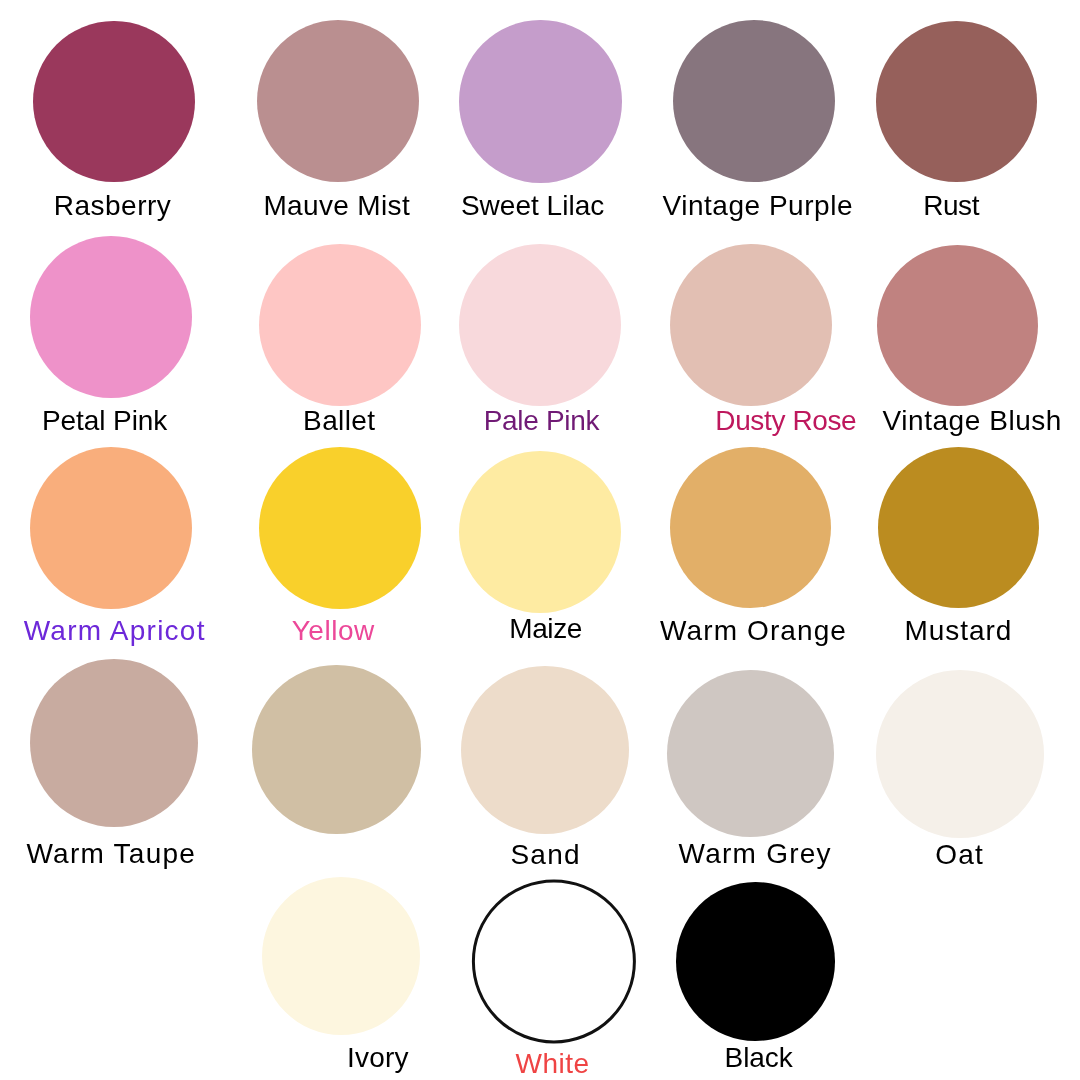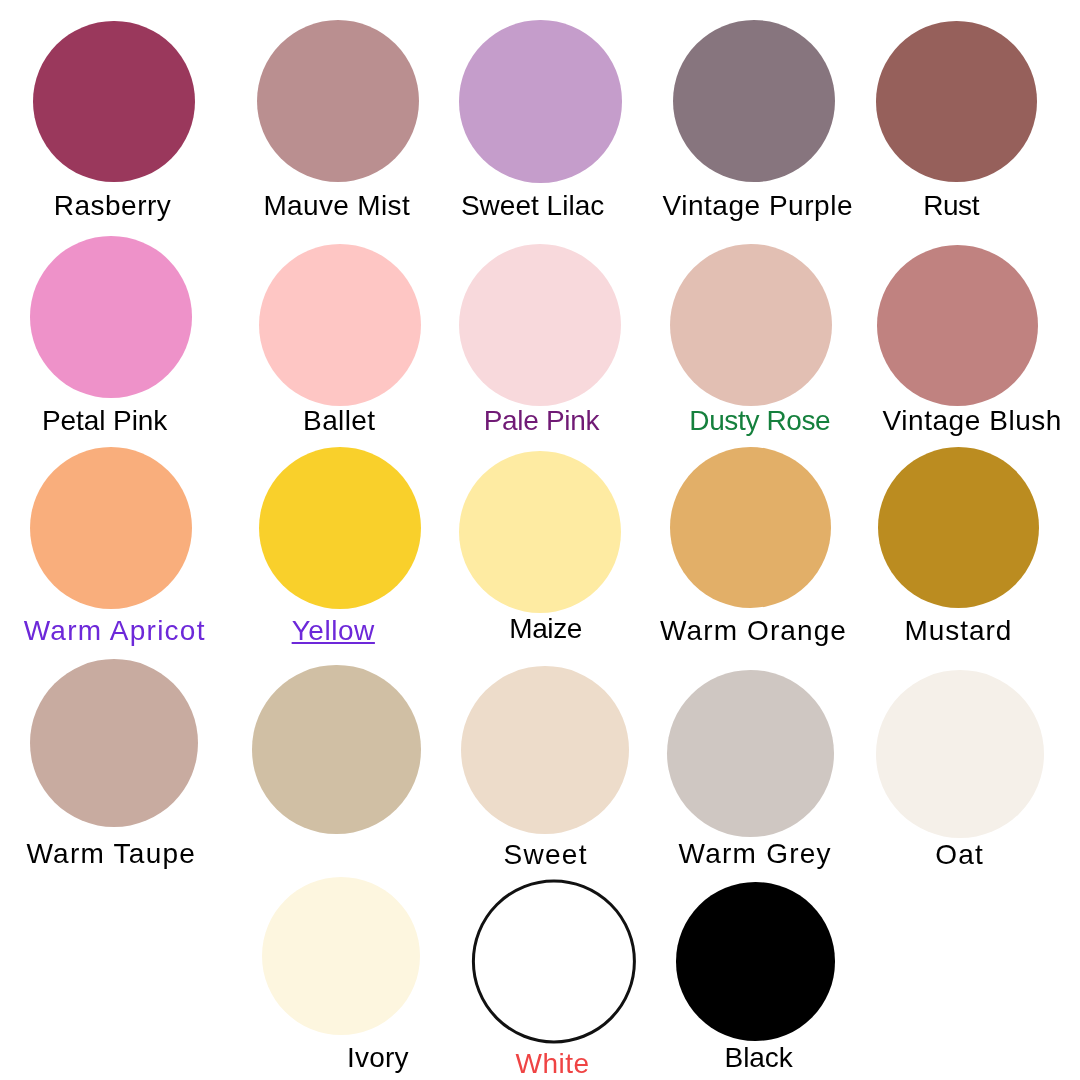--- a/index.html
+++ b/index.html
@@ -63,33 +63,33 @@
   <div class="swatch">
     <div class="dot" style="--x: 259px; --y: 244.39999999999998px; --d: 162px; --c: #FEC6C4;"></div>
     <div class="caption" style="color: rgb(0, 0, 0); --ly: 407.1004px; --ls: 0.391px; --lx: 339.2953125px;">Ballet</div>
   </div>
   <div class="swatch">
     <div class="dot" style="--x: 459px; --y: 244.39999999999998px; --d: 162px; --c: #F8D9DC;"></div>
     <div class="caption" style="color: #701a75; --ly: 407.1004px; --ls: -0.300px; --lx: 541.4501953125px;">Pale Pink</div>
   </div>
   <div class="swatch">
     <div class="dot" style="--x: 670px; --y: 244.39999999999998px; --d: 162px; --c: #E2BFB3;"></div>
-    <div class="caption" style="color: #15803d; --ly: 407.1004px; --ls: -0.369px; --lx: 759.815625px;">Dusty Rose</div>
+    <div class="caption" style="color: #be185d; margin-left: 26px; --ly: 407.1004px; --ls: -0.369px; --lx: 759.815625px;">Dusty Rose</div>
   </div>
   <div class="swatch">
     <div class="dot" style="--x: 876.9px; --y: 244.89999999999998px; --d: 161px; --c: #C08280;"></div>
     <div class="caption" style="color: rgb(0, 0, 0); --ly: 407.1004px; --ls: 0.552px; --lx: 972.27578125px;">Vintage Blush</div>
   </div>
   <div class="swatch">
     <div class="dot" style="--x: 30px; --y: 446.5px; --d: 162px; --c: #F9AE7C;"></div>
     <div class="caption" style="color: #6d28d9; --ly: 617.0004px; --ls: 1.250px; --lx: 114.725px;">Warm Apricot</div>
   </div>
   <div class="swatch">
     <div class="dot" style="--x: 259px; --y: 446.5px; --d: 162px; --c: #F9D02B;"></div>
-    <div class="caption" style="color: #6d28d9; text-decoration: underline; --ly: 616.8004000000001px; --ls: 0.556px; --lx: 333.2778125px;">Yellow</div>
+    <div class="caption" style="color: #ec4899; --ly: 616.8004000000001px; --ls: 0.556px; --lx: 333.2778125px;">Yellow</div>
   </div>
   <div class="swatch">
     <div class="dot" style="--x: 459px; --y: 451.1px; --d: 162px; --c: #FEEBA2;"></div>
     <div class="caption" style="color: rgb(0, 0, 0); --ly: 614.9004000000001px; --ls: -0.376px; --lx: 545.6121093749999px;">Maize</div>
   </div>
   <div class="swatch">
     <div class="dot" style="--x: 669.95px; --y: 446.85px; --d: 161.3px; --c: #E2AF68;"></div>
     <div class="caption" style="color: rgb(0, 0, 0); --ly: 616.9004000000001px; --ls: 1.112px; --lx: 753.5559375px;">Warm Orange</div>
   </div>
   <div class="swatch">
@@ -99,21 +99,21 @@
   <div class="swatch">
     <div class="dot" style="--x: 29.900000000000006px; --y: 658.8px; --d: 168px; --c: #C8ABA0;"></div>
     <div class="caption" style="color: rgb(0, 0, 0); --ly: 840.4004000000001px; --ls: 1.250px; --lx: 111.325px;">Warm Taupe</div>
   </div>
   <div class="swatch">
     <div class="dot" style="--x: 252.40000000000003px; --y: 665.4px; --d: 168.4px; --c: #D0BFA4;"></div>
     <div class="caption" style="color: rgb(0, 0, 0); margin-top: 48px; --ly: 840.9004000000001px; --ls: 0.644px; --lx: 332.821875px;">Beige</div>
   </div>
   <div class="swatch">
     <div class="dot" style="--x: 460.9px; --y: 665.9px; --d: 167.8px; --c: #EDDCCA;"></div>
-    <div class="caption" style="color: rgb(0, 0, 0); --ly: 840.5004px; --ls: 1.250px; --lx: 545.625px;">Sweet</div>
+    <div class="caption" style="color: rgb(0, 0, 0); --ly: 840.5004px; --ls: 1.250px; --lx: 545.625px;">Sand</div>
   </div>
   <div class="swatch">
     <div class="dot" style="--x: 667px; --y: 670.3px; --d: 167px; --c: #CFC7C2;"></div>
     <div class="caption" style="color: rgb(0, 0, 0); --ly: 840.1004px; --ls: 1.250px; --lx: 755.225px;">Warm Grey</div>
   </div>
   <div class="swatch">
     <div class="dot" style="--x: 876.4px; --y: 669.5px; --d: 168px; --c: #F5F0E9;"></div>
     <div class="caption" style="color: rgb(0, 0, 0); --ly: 841.0004px; --ls: 1.250px; --lx: 959.625px;">Oat</div>
   </div>
   <div class="swatch">

